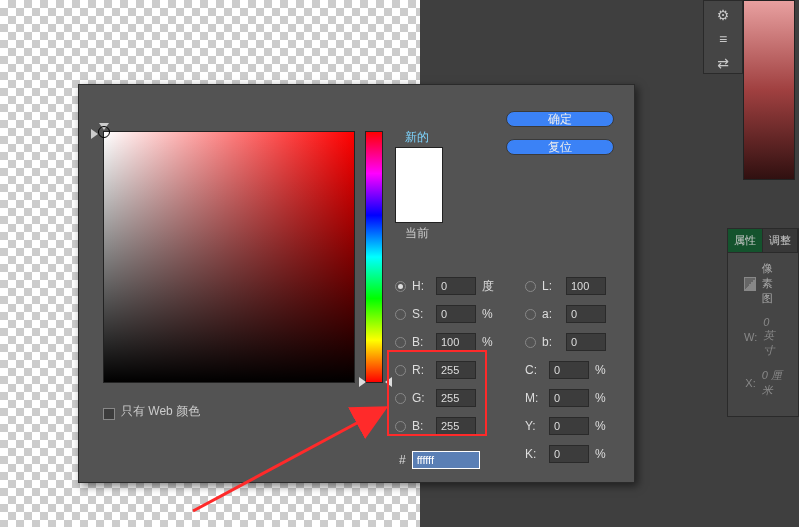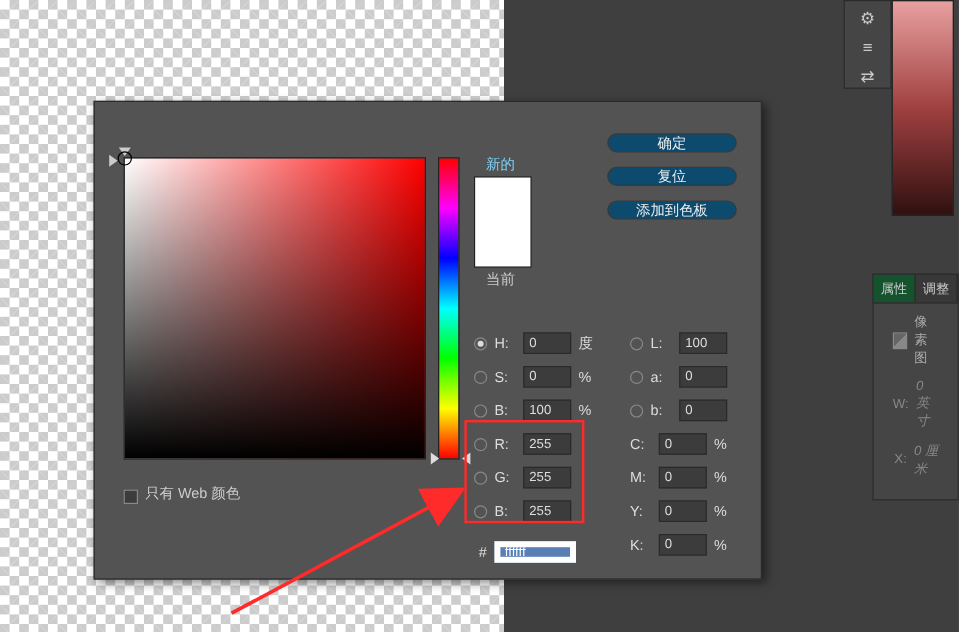--- a/index.html
+++ b/index.html
@@ -58,39 +58,39 @@
 
 
 .swatch-label-new { position: absolute; left: 326px; top: 44px; color: #7dd3fc; font-size: 12px; }
 .swatch-label-cur { position: absolute; left: 326px; top: 140px; color: #ccc; font-size: 12px; }
 .swatch-box { position: absolute; left: 316px; top: 62px; width: 48px; height: 76px; border: 1px solid #222; }
 .swatch-new { width: 100%; height: 50%; background: #ffffff; }
 .swatch-cur { width: 100%; height: 50%; background: #ffffff; }
 
 
 .btn-col { position: absolute; right: 20px; top: 26px; width: 108px; display: flex; flex-direction: column; gap: 12px; }
-.rbtn { height: 16px; border-radius: 12px; background: #0c4a6e; border: 1px solid #3a3a3a; color: #eee; font-size: 12px; display: flex; align-items: center; justify-content: center; cursor: pointer; }
+.rbtn { height: 16px; border-radius: 12px; background: #3b82f6; border: 1px solid #3a3a3a; color: #eee; font-size: 12px; display: flex; align-items: center; justify-content: center; cursor: pointer; }
 
 
 .fields { position: absolute; left: 316px; top: 190px; width: 230px; }
 .frow { display: flex; align-items: center; gap: 6px; margin-bottom: 6px; height: 22px; }
 .radio { width: 11px; height: 11px; border-radius: 50%; border: 1px solid #888; display: inline-block; position: relative; cursor: pointer; }
 .radio.checked::after { content: ""; position: absolute; left: 2px; top: 2px; width: 5px; height: 5px; border-radius: 50%; background: #ddd; }
 .flabel { width: 18px; color: #ddd; font-size: 12px; }
 .finput { width: 40px; height: 18px; background: #3c3c3c; border: 1px solid #2a2a2a; color: #ddd; font-size: 11px; padding: 0 4px; text-align: left; }
 .funit { width: 16px; color: #ddd; font-size: 12px; }
 .col-left { position: absolute; left: 0; top: 0; }
 .col-right { position: absolute; left: 130px; top: 0; }
 
 
 .red-box { position: absolute; left: 308px; top: 265px; width: 100px; height: 86px; border: 2.5px solid #ff2a2a; pointer-events: none; }
 
 
 .hex-row { position: absolute; left: 320px; top: 366px; display: flex; align-items: center; gap: 6px; }
-.hex-input { width: 68px; height: 18px; background: #5a7fb5; border: 5px solid #ffffff; color: #fff; font-size: 11px; padding: 0 4px; }
+.hex-input { width: 68px; height: 18px; background: #5a7fb5; border: 1px solid #ffffff; color: #fff; font-size: 11px; padding: 0 4px; }
 
 
 .webchk { position: absolute; left: 24px; top: 318px; display: flex; align-items: flex-end; gap: 6px; color: #ccc; }
 .chkbox { width: 12px; height: 12px; border: 1px solid #888; background: #3c3c3c; display: inline-block; cursor: pointer; }
 
 
 .arrow-svg { position: absolute; left: 104px; top: 316px; width: 290px; height: 120px; pointer-events: none; }
 </style>
 </head>
 <body>
@@ -142,21 +142,20 @@
     <div class="swatch-label-new">新的</div>
     <div class="swatch-box">
       <div class="swatch-new"></div>
       <div class="swatch-cur"></div>
     </div>
     <div class="swatch-label-cur">当前</div>
 
     <div class="btn-col">
       <div class="rbtn">确定</div>
       <div class="rbtn">复位</div>
-      <div class="rbtn">添加到色板</div>
     </div>
 
     <div class="fields">
       <div class="col-left">
         <div class="frow">
           <span class="radio checked"></span>
           <span class="flabel">H:</span>
           <input class="finput" value="0" style="">
           <span class="funit">度</span>
         </div>

